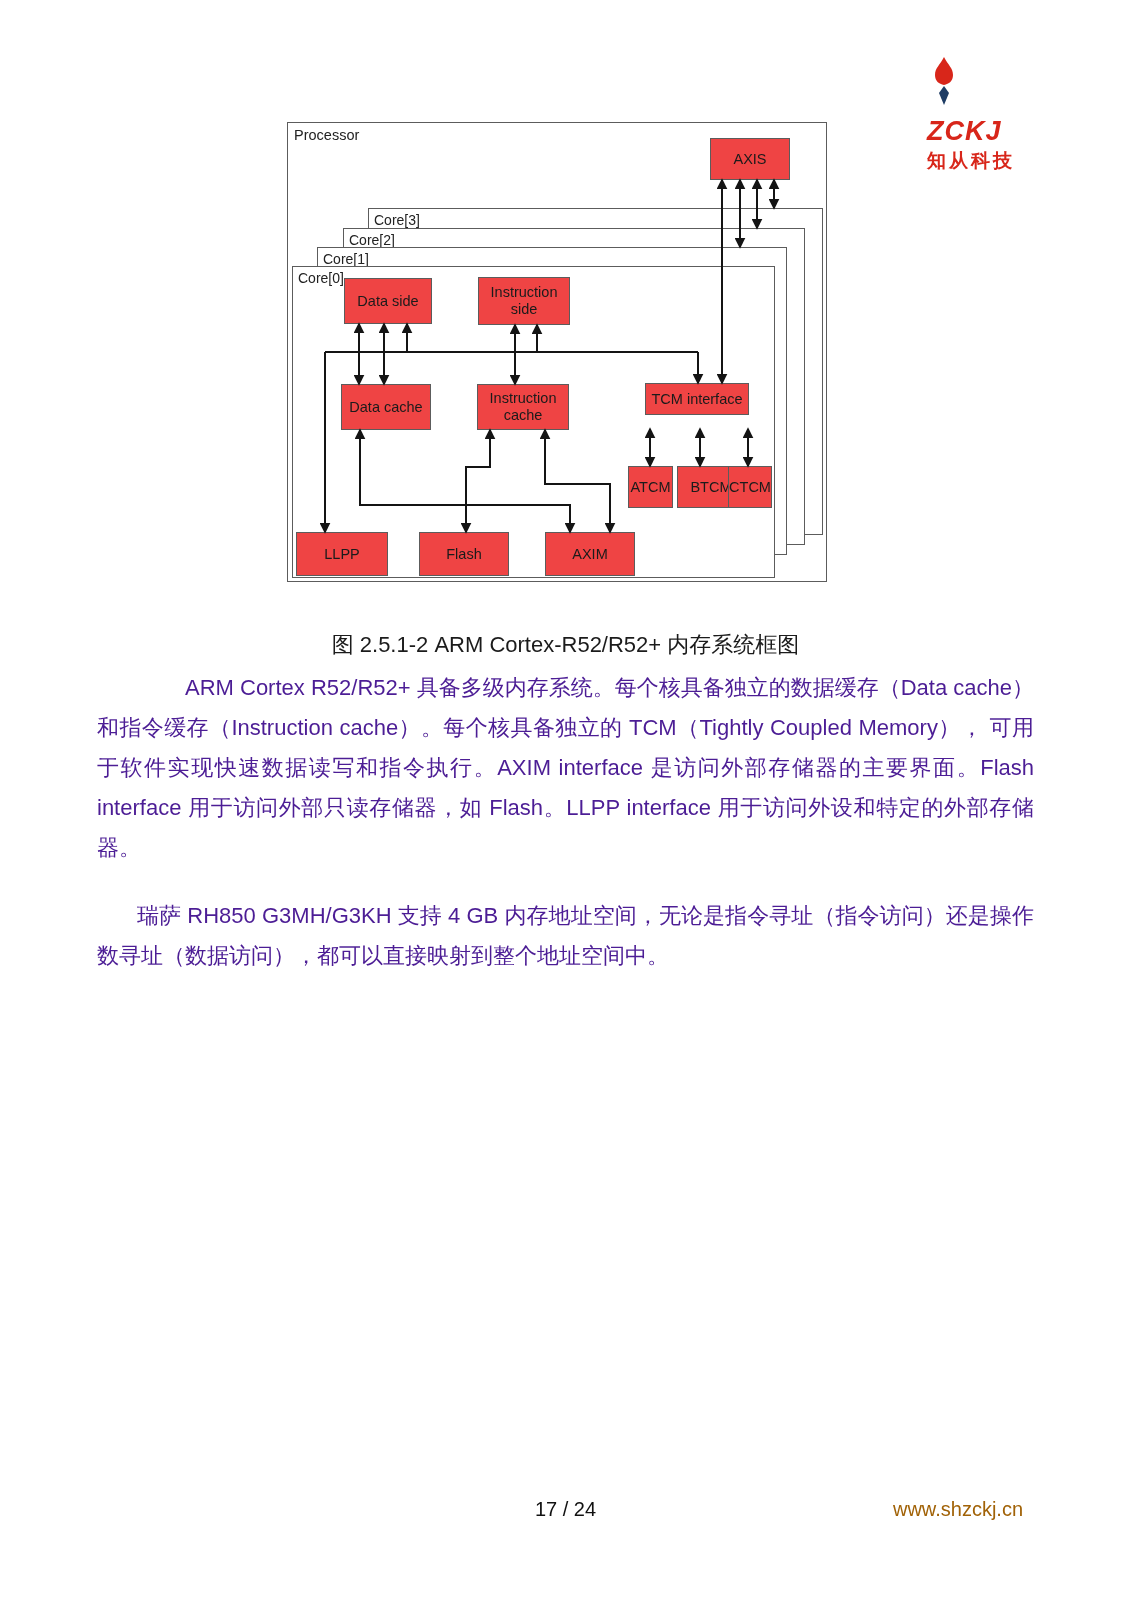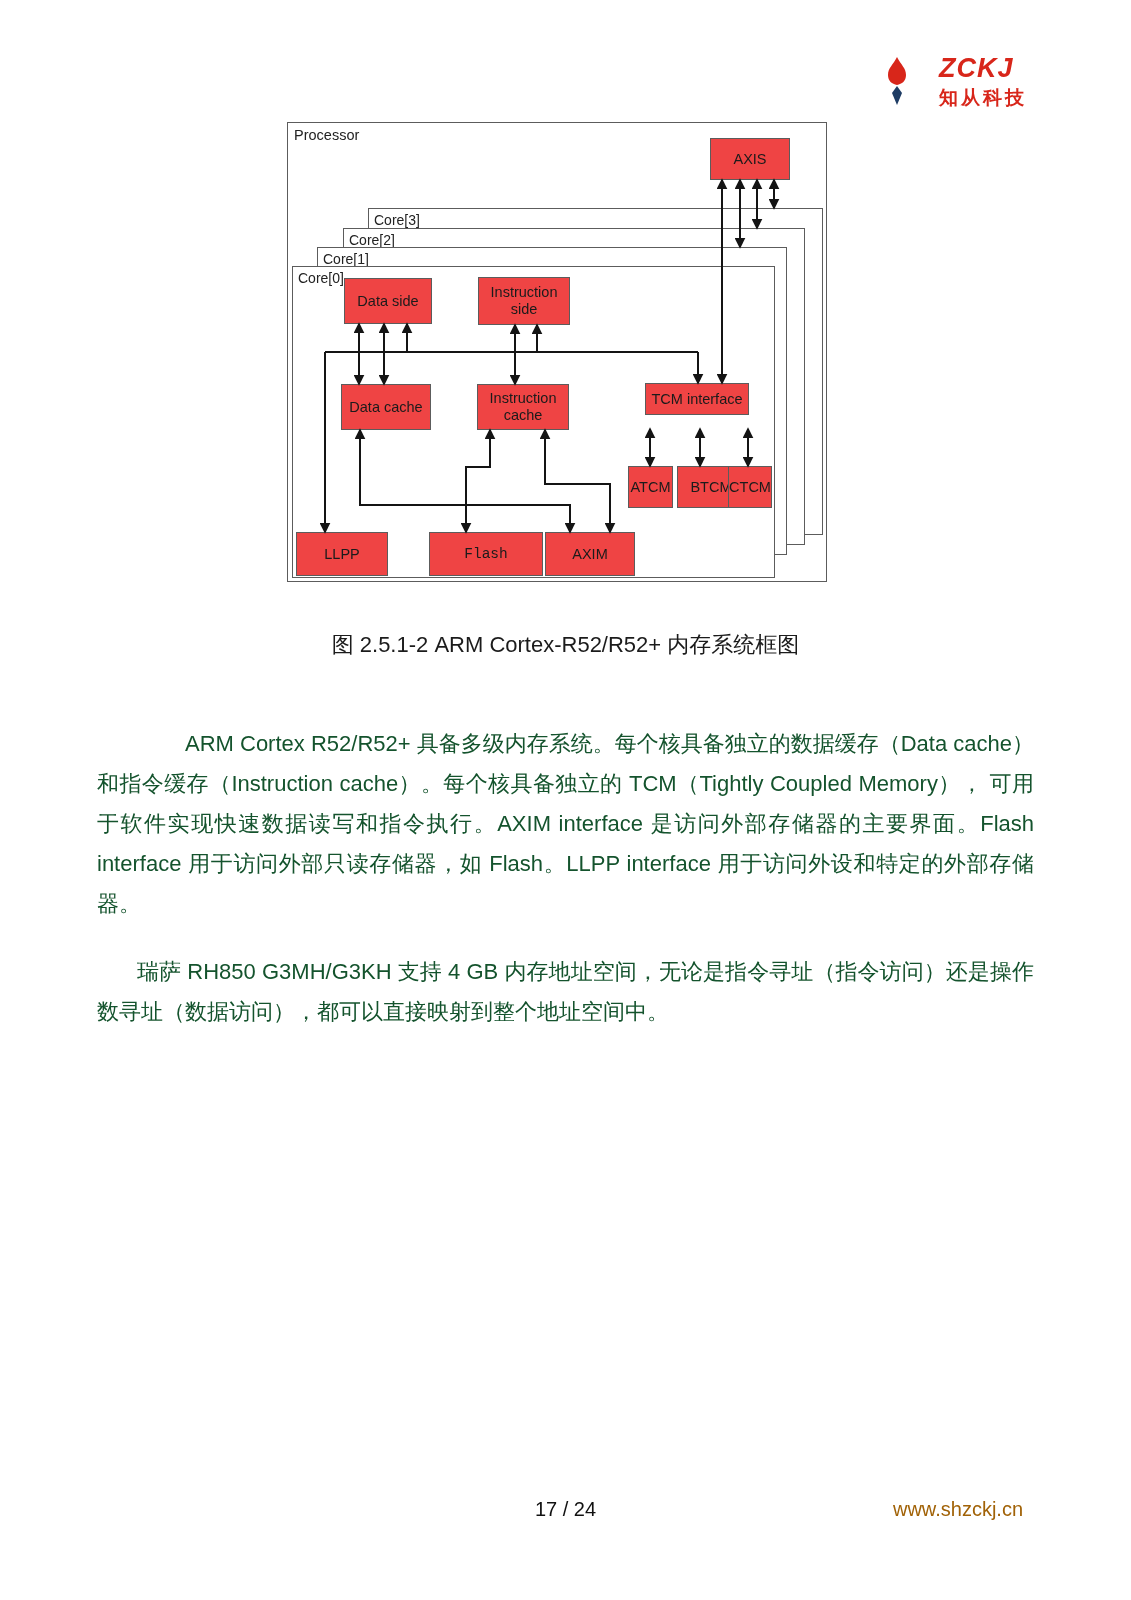--- a/index.html
+++ b/index.html
@@ -3,21 +3,21 @@
 <meta charset="utf-8">
 <style>
   * { margin:0; padding:0; box-sizing:border-box; }
   html, body { background:#ffffff; }
   .page {
     position:relative; width:1131px; height:1600px; background:#ffffff;
     font-family:"Liberation Sans", sans-serif; color:#1b1b1b; overflow:hidden;
   }
 
   
-  .logo { position:absolute; top:55px; right:104px; display:flex; gap:25px; align-items:flex-start; }
+  .logo { position:absolute; top:55px; right:116px; display:flex; gap:7px; align-items:flex-start;flex-direction:column; }
   .logo-text { display:flex; flex-direction:column; align-items:flex-start; }
   .logo-brand { font-size:27px; font-weight:bold; font-style:italic; color:#d8261a; letter-spacing:1px; line-height:1; }
   .logo-cn { font-size:19px; font-weight:bold; color:#d8261a; letter-spacing:3px; margin-top:6px; line-height:1; }
 
   
   .diagram { position:absolute; left:287px; top:122px; width:540px; height:460px; }
   .frame { position:absolute; inset:0; border:1.5px solid #5c5c5c; background:#ffffff; z-index:0; }
   .frame-label { position:absolute; left:6px; top:4px; font-size:14.5px; color:#222; }
 
   .core { position:absolute; border:1.5px solid #5c5c5c; background:#ffffff; }
@@ -35,31 +35,31 @@
   .axis         { left:423px; top:16px;  width:80px;  height:42px; }
   .b-data-side  { left:57px;  top:156px; width:88px;  height:46px; }
   .b-instr-side { left:191px; top:155px; width:92px;  height:48px; }
   .b-data-cache { left:54px;  top:262px; width:90px;  height:46px; }
   .b-instr-cache{ left:190px; top:262px; width:92px;  height:46px; }
   .b-tcm        { left:358px; top:261px; width:104px; height:32px; }
   .b-atcm       { left:341px; top:344px; width:45px;  height:42px; }
   .b-btcm       { left:390px; top:344px; width:68px;  height:42px; }
   .b-ctcm       { left:441px; top:344px; width:44px;  height:42px; }
   .b-llpp       { left:9px;   top:410px; width:92px;  height:44px; }
-  .b-flash      { left:142px; top:410px; width:114px;  height:44px;font-family:Liberation Mono, monospace; }
+  .b-flash      { left:132px; top:410px; width:90px;  height:44px; }
   .b-axim       { left:258px; top:410px; width:90px;  height:44px; }
 
   .arrows { position:absolute; inset:0; z-index:6; pointer-events:none; }
   .arrow { stroke:#141414; stroke-width:2; fill:none; }
   .dbl { marker-start:url(#ah); marker-end:url(#ah); }
   .end { marker-end:url(#ah); }
 
   
   .caption { position:absolute; top:630px; left:0; width:100%; text-align:center; font-size:22px; color:#1b1b1b; }
-  .body-text { position:absolute; top:724px; left:97px; width:937px; font-size:22px; line-height:40px; text-align:justify; color:#14532d; }
+  .body-text { position:absolute; top:668px; left:97px; width:937px; font-size:22px; line-height:40px; text-align:justify; color:#4c1d95; }
   .para1 { text-indent:88px; }
   .para2 { margin-top:28px; text-indent:40px; }
 
   
   .page-num { position:absolute; top:1498px; left:0; width:100%; text-align:center; font-size:20px; color:#111; }
   .site { position:absolute; top:1498px; right:108px; font-size:20px; color:#a16207; }
 </style>
 </head>
 <body>
 

